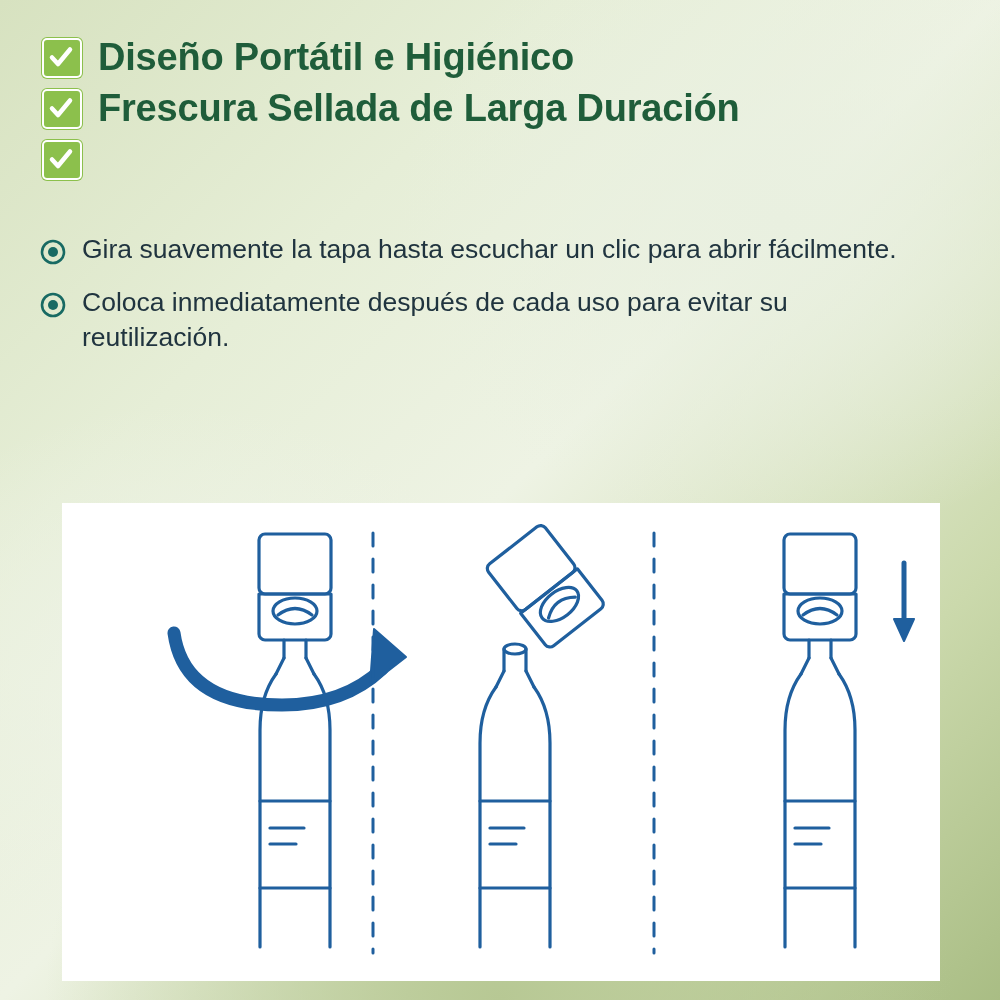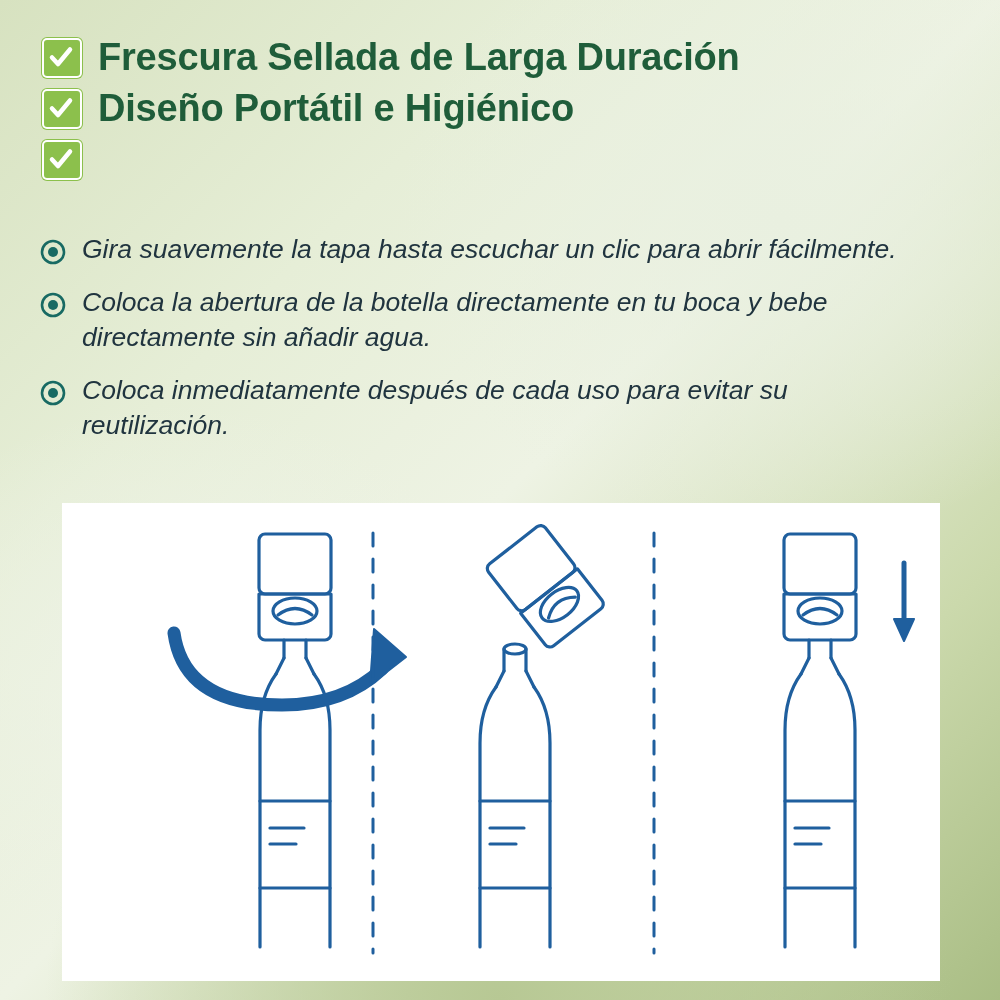--- a/index.html
+++ b/index.html
@@ -61,21 +61,20 @@
   .bullets {
     position: absolute;
     left: 40px;
     top: 232px;
     width: 900px;
   }
   .bullet-row {
     display: flex;
     align-items: flex-start;
     margin-bottom: 18px;
-    font-style: italic;
   }
   .bullet-icon {
     flex: 0 0 auto;
     width: 26px;
     height: 26px;
     margin-right: 16px;
     margin-top: 7px;
   }
   .bullet-text {
     font-size: 26.5px;
@@ -102,30 +101,30 @@
 <div class="page">
 
   <div class="headlines">
 
     <div class="headline-row">
       <span class="check-box">
         <svg width="28" height="28" viewBox="0 0 28 28">
           <path d="M5 14.5 L11 21 L23 6.5" fill="none" stroke="#ffffff" stroke-width="4.5" stroke-linecap="round" stroke-linejoin="round"></path>
         </svg>
       </span>
-      <span class="headline-text">Frescura Sellada de Larga Duración</span>
+      <span class="headline-text">Diseño Portátil e Higiénico</span>
     </div>
 
     <div class="headline-row">
       <span class="check-box">
         <svg width="28" height="28" viewBox="0 0 28 28">
           <path d="M5 14.5 L11 21 L23 6.5" fill="none" stroke="#ffffff" stroke-width="4.5" stroke-linecap="round" stroke-linejoin="round"></path>
         </svg>
       </span>
-      <span class="headline-text">Diseño Portátil e Higiénico</span>
+      <span class="headline-text">Frescura Sellada de Larga Duración</span>
     </div>
 
     <div class="headline-row">
       <span class="check-box">
         <svg width="28" height="28" viewBox="0 0 28 28">
           <path d="M5 14.5 L11 21 L23 6.5" fill="none" stroke="#ffffff" stroke-width="4.5" stroke-linecap="round" stroke-linejoin="round"></path>
         </svg>
       </span>
     </div>
 
@@ -136,29 +135,20 @@
     <div class="bullet-row">
       <span class="bullet-icon">
         <svg width="26" height="26" viewBox="0 0 26 26">
           <circle cx="13" cy="13" r="11" fill="none" stroke="#186a63" stroke-width="2.6"></circle>
           <circle cx="13" cy="13" r="5" fill="#186a63"></circle>
         </svg>
       </span>
       <span class="bullet-text">Gira suavemente la tapa hasta escuchar un clic para abrir fácilmente.</span>
     </div>
 
-    <div class="bullet-row">
-      <span class="bullet-icon">
-        <svg width="26" height="26" viewBox="0 0 26 26">
-          <circle cx="13" cy="13" r="11" fill="none" stroke="#186a63" stroke-width="2.6"></circle>
-          <circle cx="13" cy="13" r="5" fill="#186a63"></circle>
-        </svg>
-      </span>
-      <span class="bullet-text">Coloca la abertura de la botella directamente en tu boca y bebe directamente sin añadir agua.</span>
-    </div>
 
     <div class="bullet-row">
       <span class="bullet-icon">
         <svg width="26" height="26" viewBox="0 0 26 26">
           <circle cx="13" cy="13" r="11" fill="none" stroke="#186a63" stroke-width="2.6"></circle>
           <circle cx="13" cy="13" r="5" fill="#186a63"></circle>
         </svg>
       </span>
       <span class="bullet-text">Coloca inmediatamente después de cada uso para evitar su reutilización.</span>
     </div>

